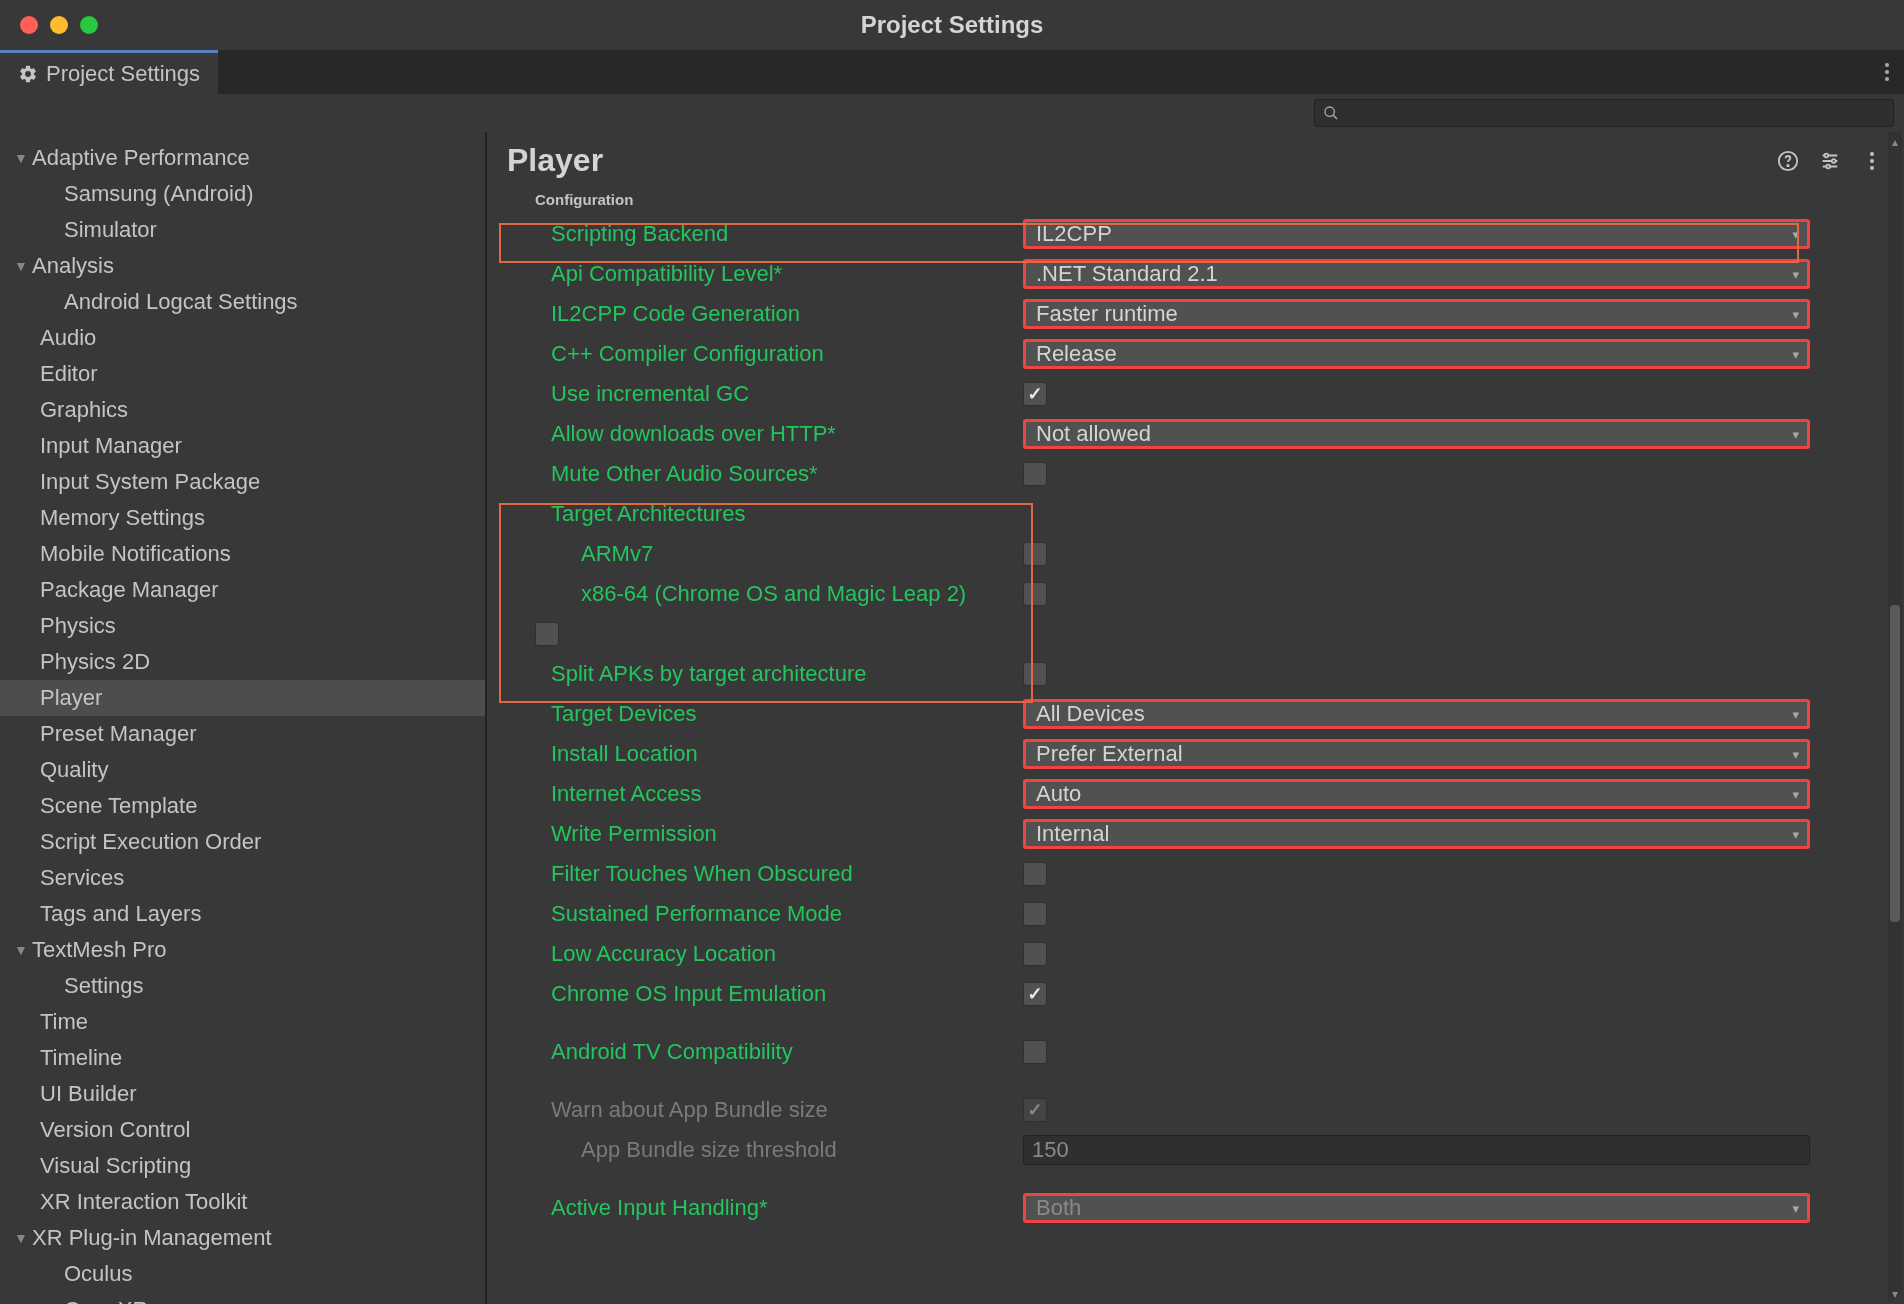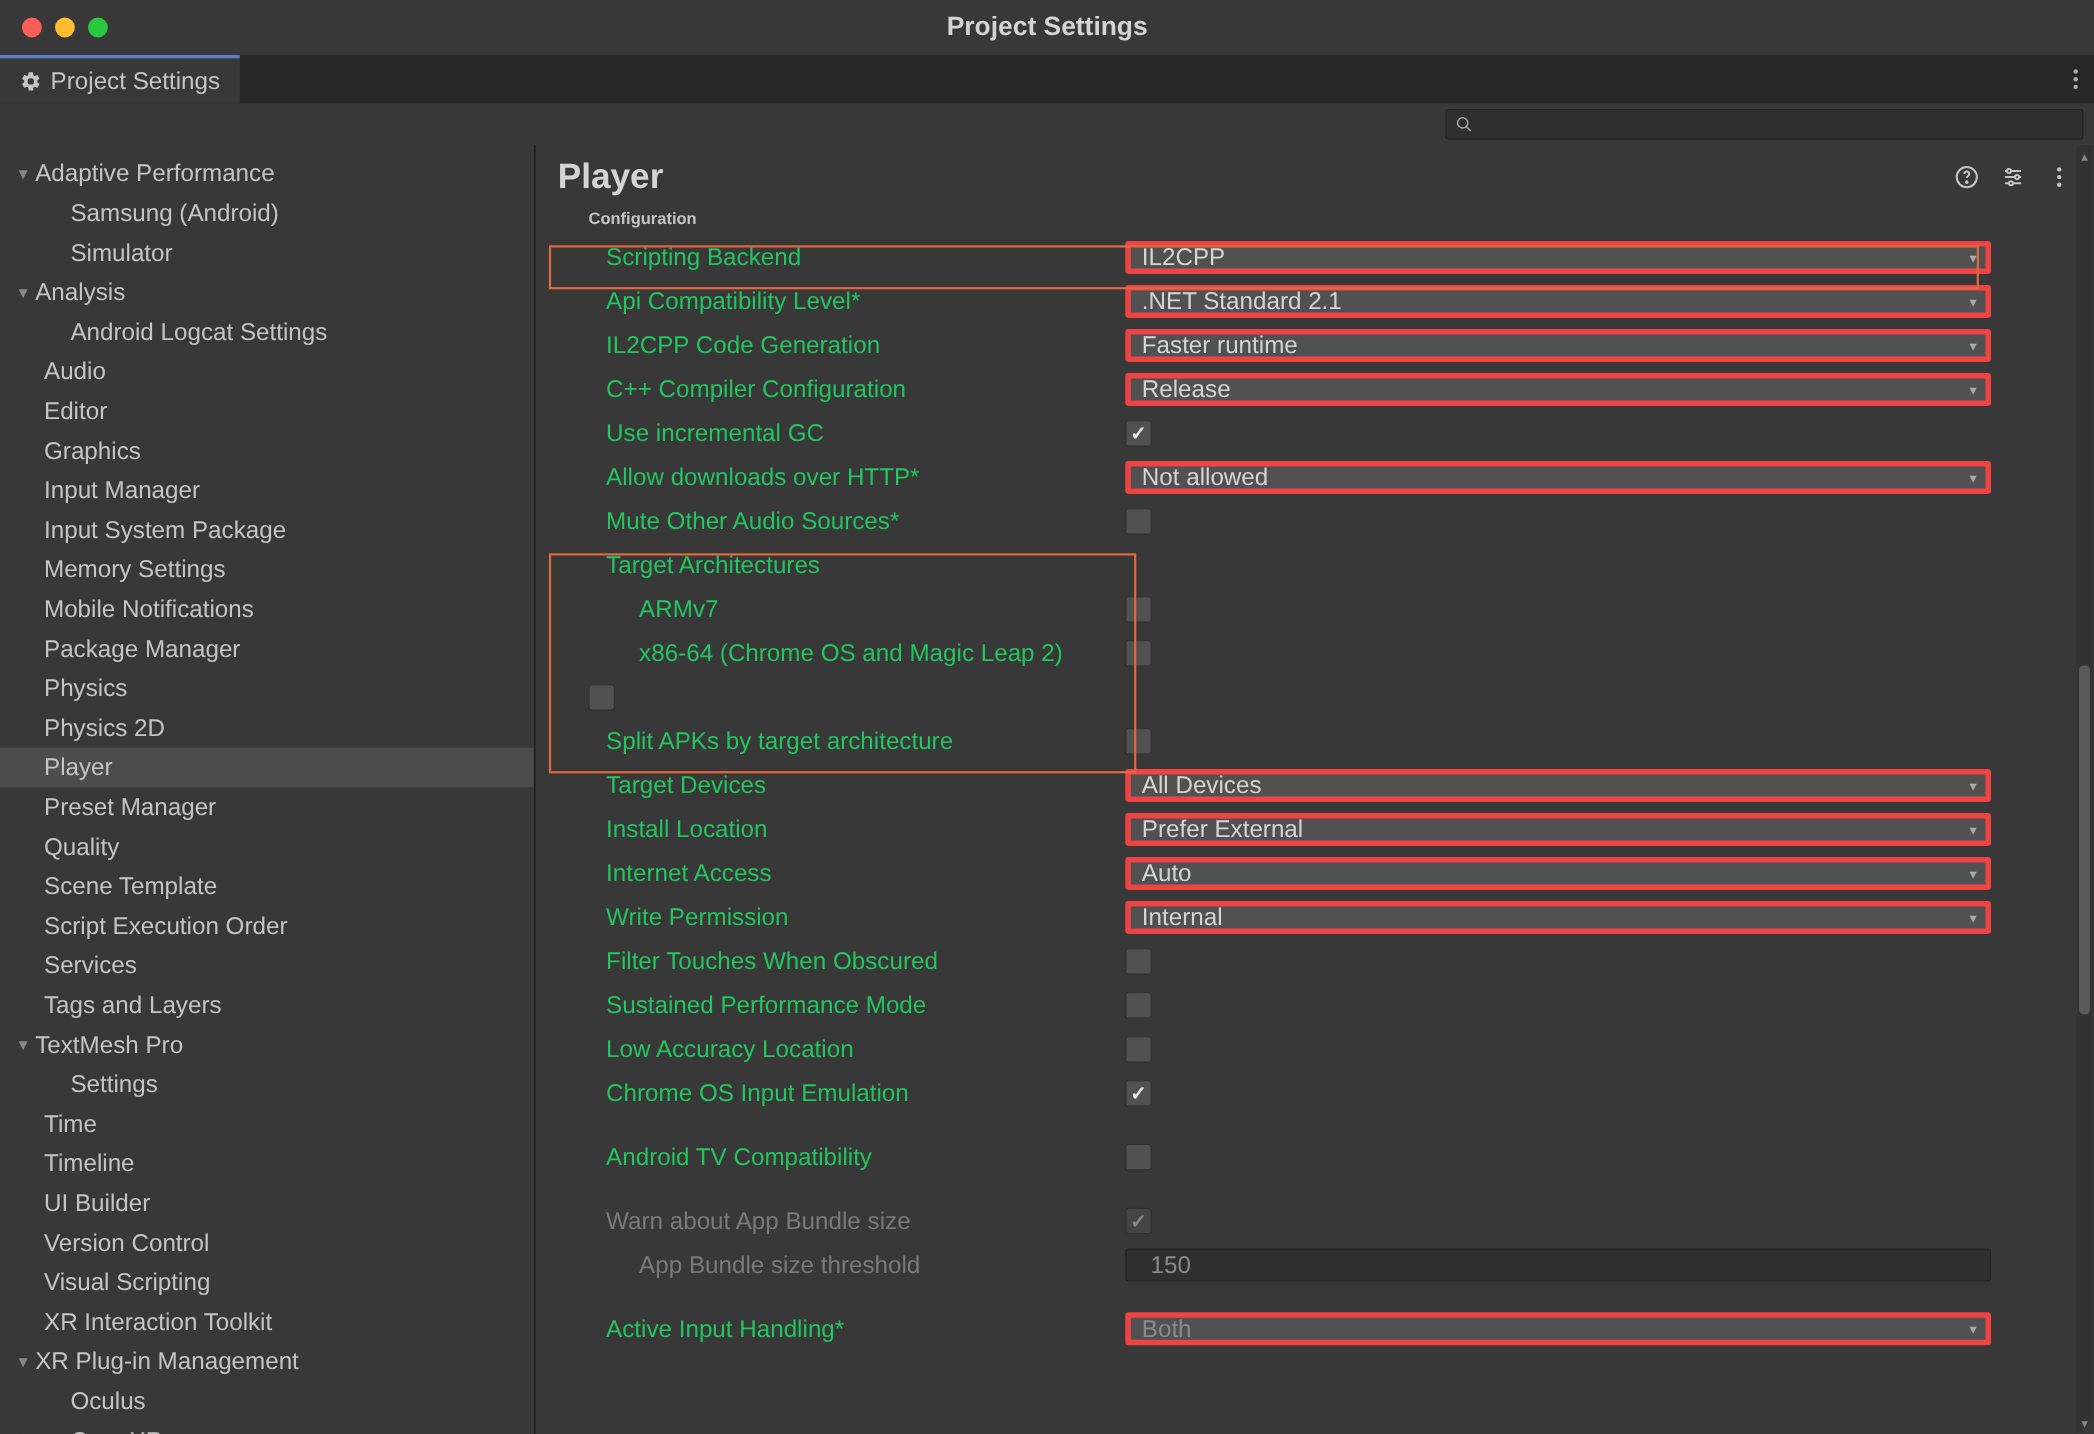--- a/index.html
+++ b/index.html
@@ -38,24 +38,24 @@
 .main-header-icons .ih { width: 24px; height: 24px; display: flex; align-items: center; justify-content: center; cursor: pointer; }
 
 .settings-scroll { flex: 1; overflow: hidden; position: relative; padding: 0 22px 0 48px; }
 .section-title { font-size: 15px; font-weight: 600; color: #c4c4c4; padding: 4px 0 6px 0; }
 .row { display: flex; align-items: center; height: 40px; }
 .row-label { width: 488px; font-size: 22px; color: #22c55e; padding-left: 16px; }
 .row-label.disabled { color: #7a7a7a; }
 .row-label.indent { padding-left: 46px; }
 .row-control { flex: 1; }
 
-.dropdown { width: 787px; height: 30px; background: #515151; border: 5px solid #ef4444; border-radius: 3px; display: flex; align-items: center; padding: 0 10px; font-size: 22px; color: #d4d4d4; position: relative; cursor: default; }
+.dropdown { width: 787px; height: 30px; background: #515151; border: 3px solid #ef4444; border-radius: 3px; display: flex; align-items: center; padding: 0 10px; font-size: 22px; color: #d4d4d4; position: relative; cursor: default; }
 .dropdown.disabled { color: #8a8a8a; }
 .dropdown .caret { position: absolute; right: 8px; font-size: 13px; color: #aaa; }
-.textfield { width: 787px; height: 30px; background: #2f2f2f; border: 1px solid #222; border-radius: 3px; color: #8a8a8a; padding: 0 22px; font-size: 22px; display: flex; align-items: center; }
+.textfield { width: 787px; height: 30px; background: #2f2f2f; border: 1px solid #222; border-radius: 3px; color: #8a8a8a; padding: 0 8px; font-size: 22px; display: flex; align-items: center; }
 
 .checkbox { width: 24px; height: 24px; background: #515151; border: 1px solid #303030; border-radius: 3px; display: flex; align-items: center; justify-content: center; }
 .checkbox.checked::after { content: "✓"; color: #e8e8e8; font-size: 18px; font-weight: bold; }
 .checkbox.disabled { background: #444; }
 .checkbox.disabled.checked::after { color: #888; }
 
 .highlight-box { position: absolute; border: 2px solid #e06a3f; pointer-events: none; }
 
 .vscroll { position: absolute; right: 2px; top: 0; width: 14px; bottom: 0; background: #323232; }
 .vscroll .varrow { height: 20px; display: flex; align-items: center; justify-content: center; color: #888; font-size: 12px; }

